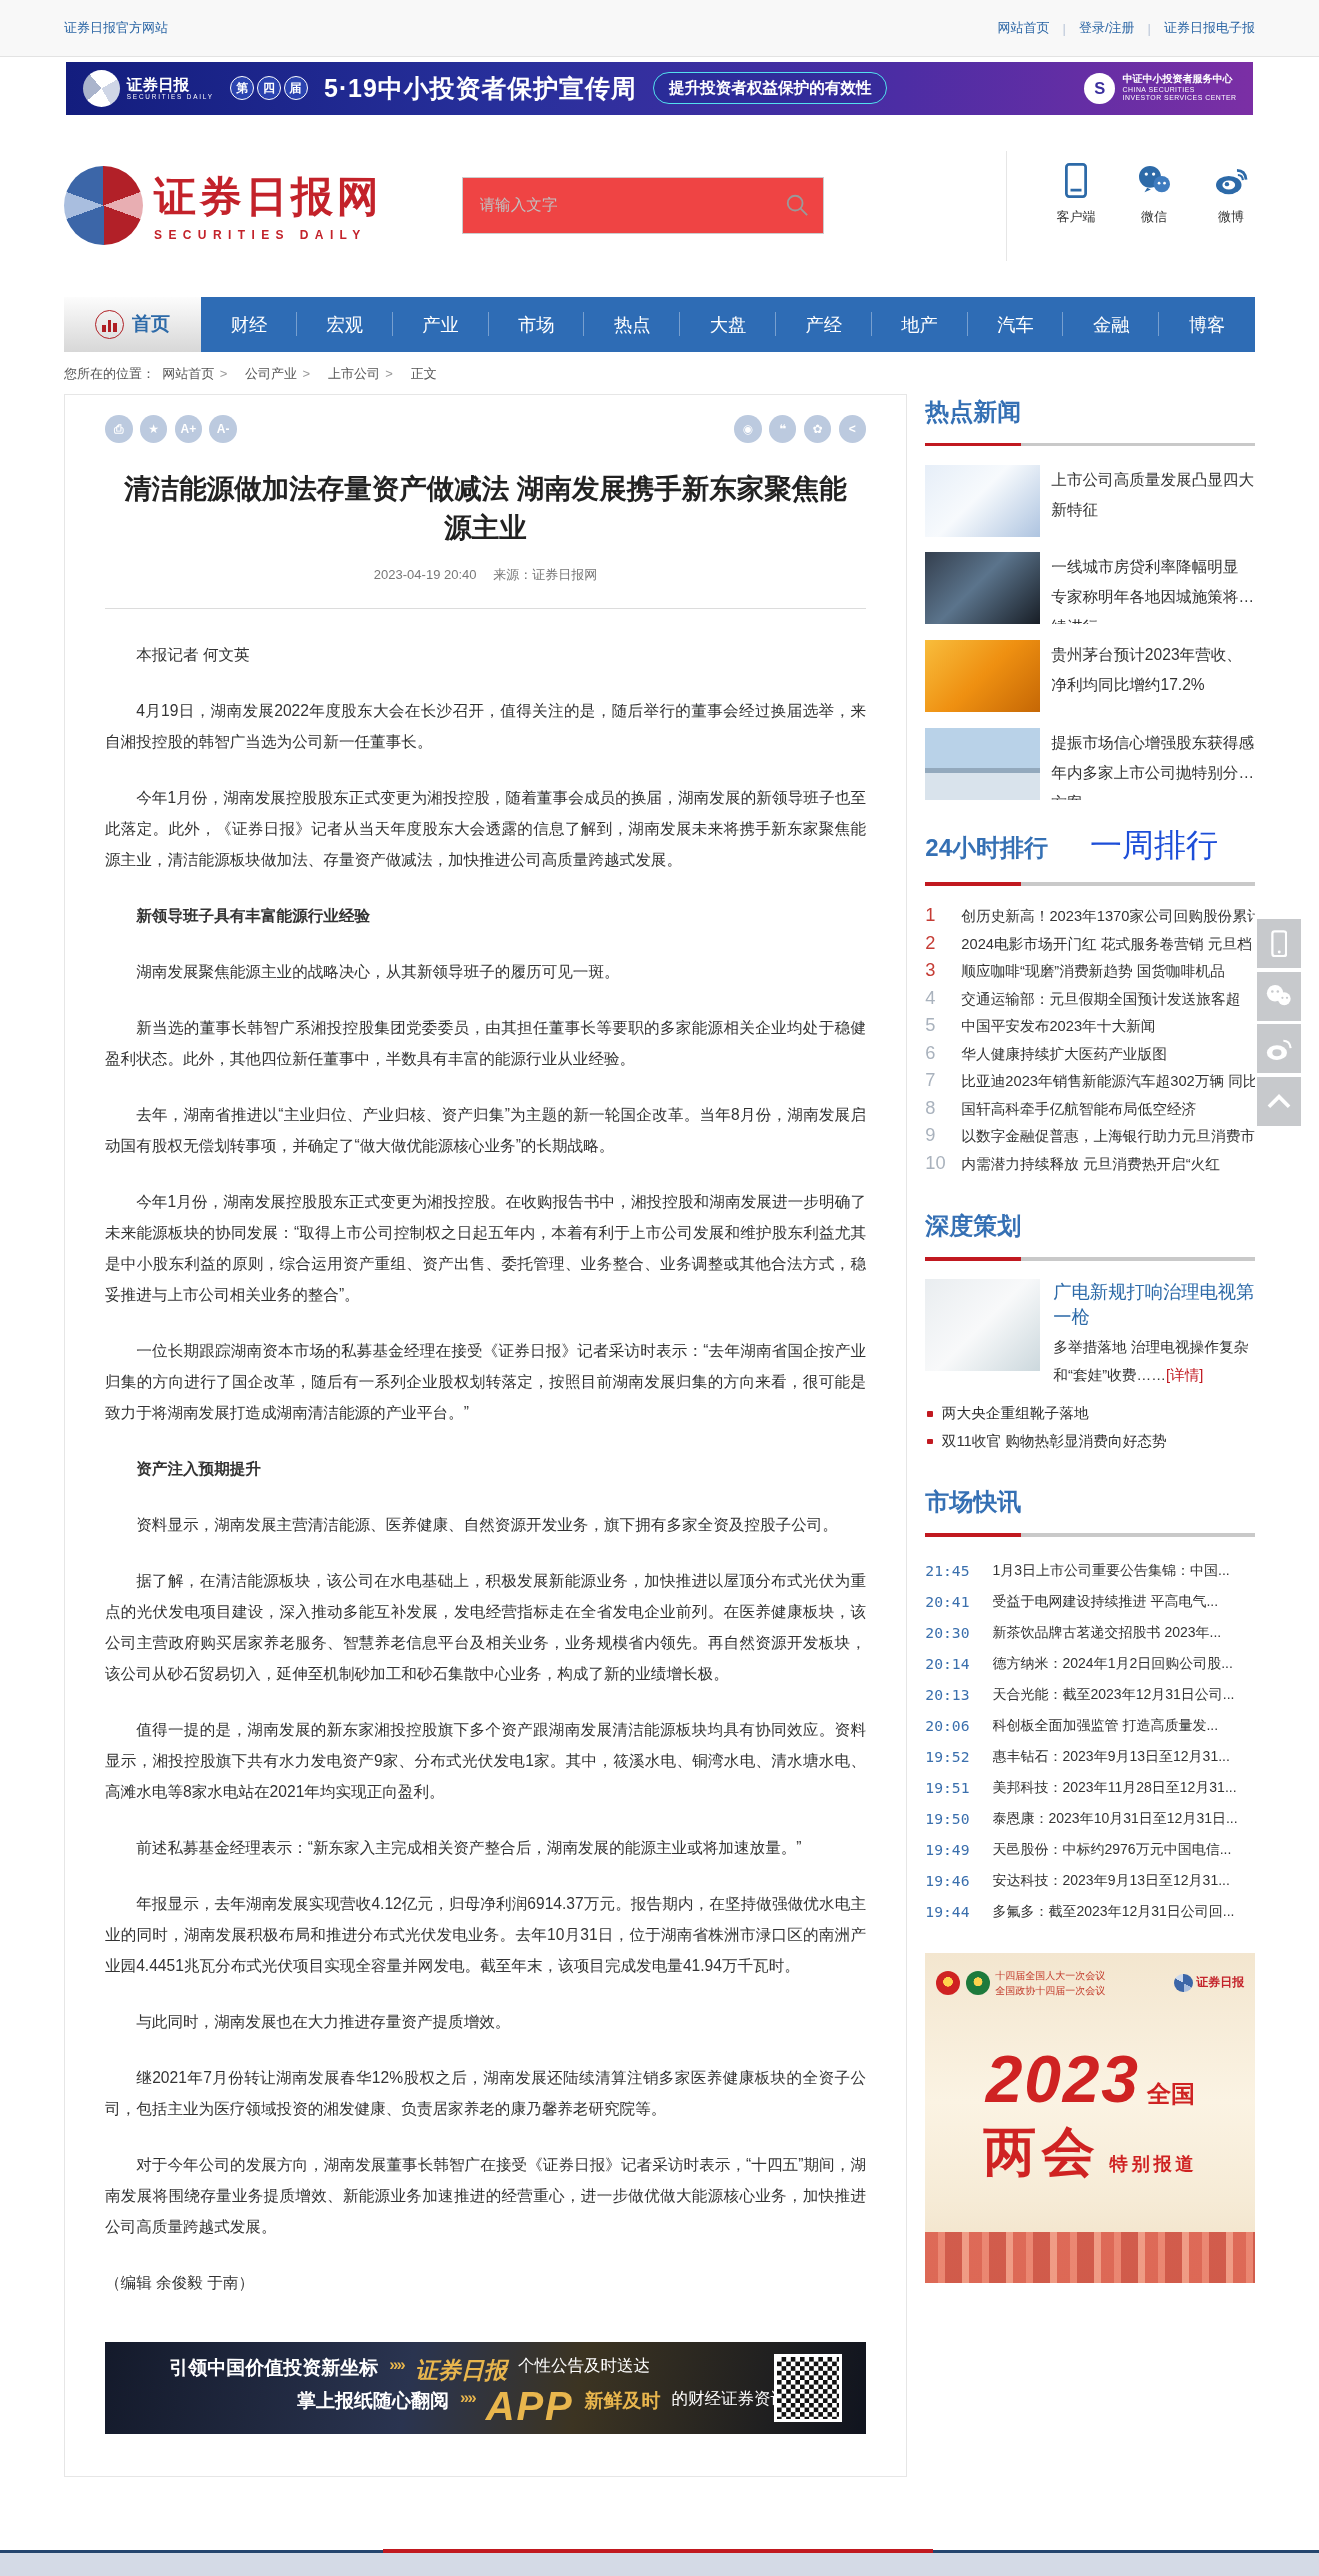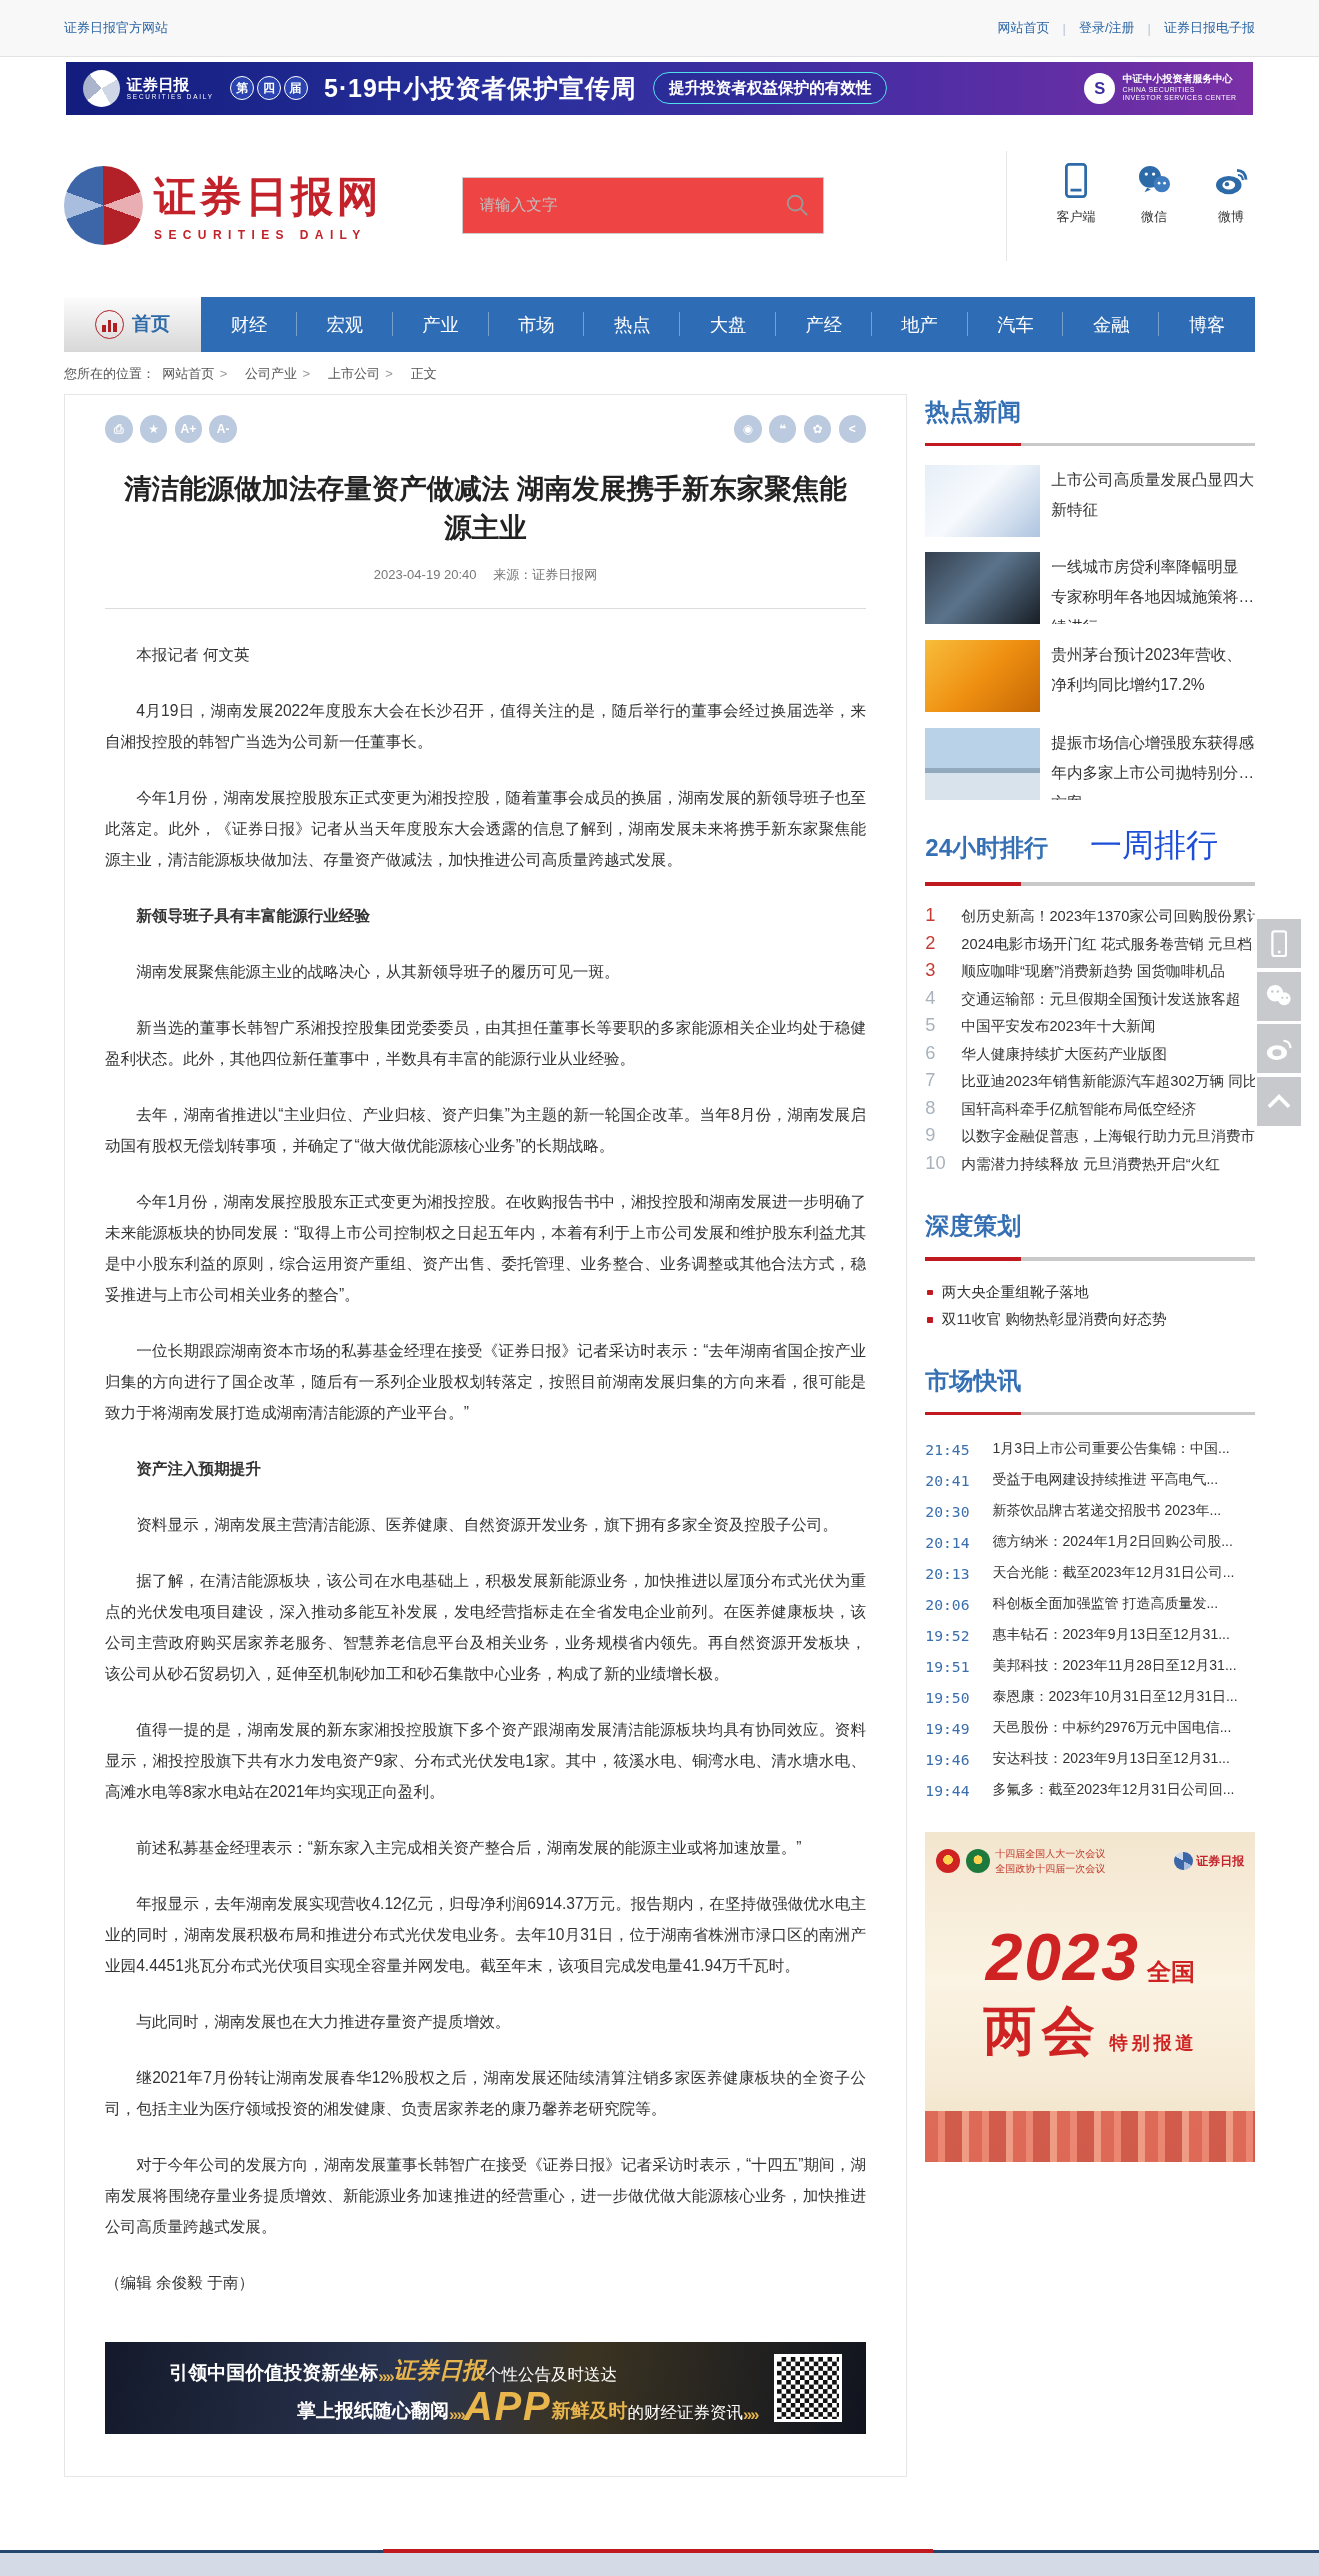--- a/index.html
+++ b/index.html
@@ -64,21 +64,21 @@
   .art-title{font-size:27.5px;font-weight:700;color:#222;text-align:center;margin:27.5px 9.2px 18.3px;line-height:1.4}
   .art-meta{text-align:center;color:#777;font-size:13px;padding-bottom:24px;border-bottom:0.9px solid #dcdcdc}
   .art-meta .src{margin-left:13px}
   .art-body{padding-top:5.5px}
   .para{font-size:15.6px;line-height:31px;text-indent:2em;text-align:justify;margin-top:25px;color:#333}
   .para.h{font-weight:700}
   .para.noindent{text-indent:0}
   
   .appbanner{margin-top:44px;height:92px;position:relative;color:#fff;overflow:hidden;padding:13px 119px 0 55px;
     background:linear-gradient(100deg,#141a2b 0%,#2a3450 40%,#3c3422 62%,#10141f 100%)}
-  .ab-row{display:flex;align-items:flex-end;white-space:nowrap}
+  .ab-row{display:flex;align-items:flex-start;gap:11px;white-space:nowrap}
   .ab-row1{margin-left:9.2px}
   .ab-row2{margin-left:137px;margin-top:1.8px}
   .ab-w{font-size:19px;font-weight:700}
   .ab-w2{font-size:16.5px}
   .ab-gold{color:#e9b64d;font-weight:900;font-size:23px;font-style:italic}
   .ab-app{color:#e9b64d;font-weight:900;font-size:40px;font-style:italic;letter-spacing:1.8px;line-height:.9}
   .ab-goldb{color:#e9b64d;font-weight:900;font-size:19px}
   .ab-arr{color:#e9b64d;font-weight:900;font-size:16.5px;letter-spacing:-1.8px}
   .qr{position:absolute;right:24px;top:12px;width:68px;height:68px;background:
       repeating-conic-gradient(#111 0% 25%,#fff 0% 50%) 0 0/9.2px 9.2px;border:3.7px solid #fff}
@@ -415,20 +415,27 @@
         </li>
 
         <li>
           <span class="num">10</span>
           <span class="rtxt">内需潜力持续释放 元旦消费热开启“火红</span>
         </li>
       </ol>
 
     <h2 class="sec-head" style="margin-top:31px">深度策划</h2>
     <div class="bar"></div>
+    <div class="deep-feature">
+      <span class="thumb thumb5"></span>
+      <div class="df-right">
+        <div class="df-title">广电新规打响治理电视第一枪</div>
+        <div class="df-desc"><span>多举措落地 治理电视操作复杂和“套娃”收费……</span><span class="df-more">[详情]</span></div>
+      </div>
+    </div>
     <ul class="deep-list">
 
     <li>两大央企重组靴子落地</li>
         <li>双11收官 购物热彰显消费向好态势</li>
       </ul>
 
     <h2 class="sec-head" style="margin-top:31px">市场快讯</h2>
     <div class="bar"></div>
     <ul class="mkt">
 

